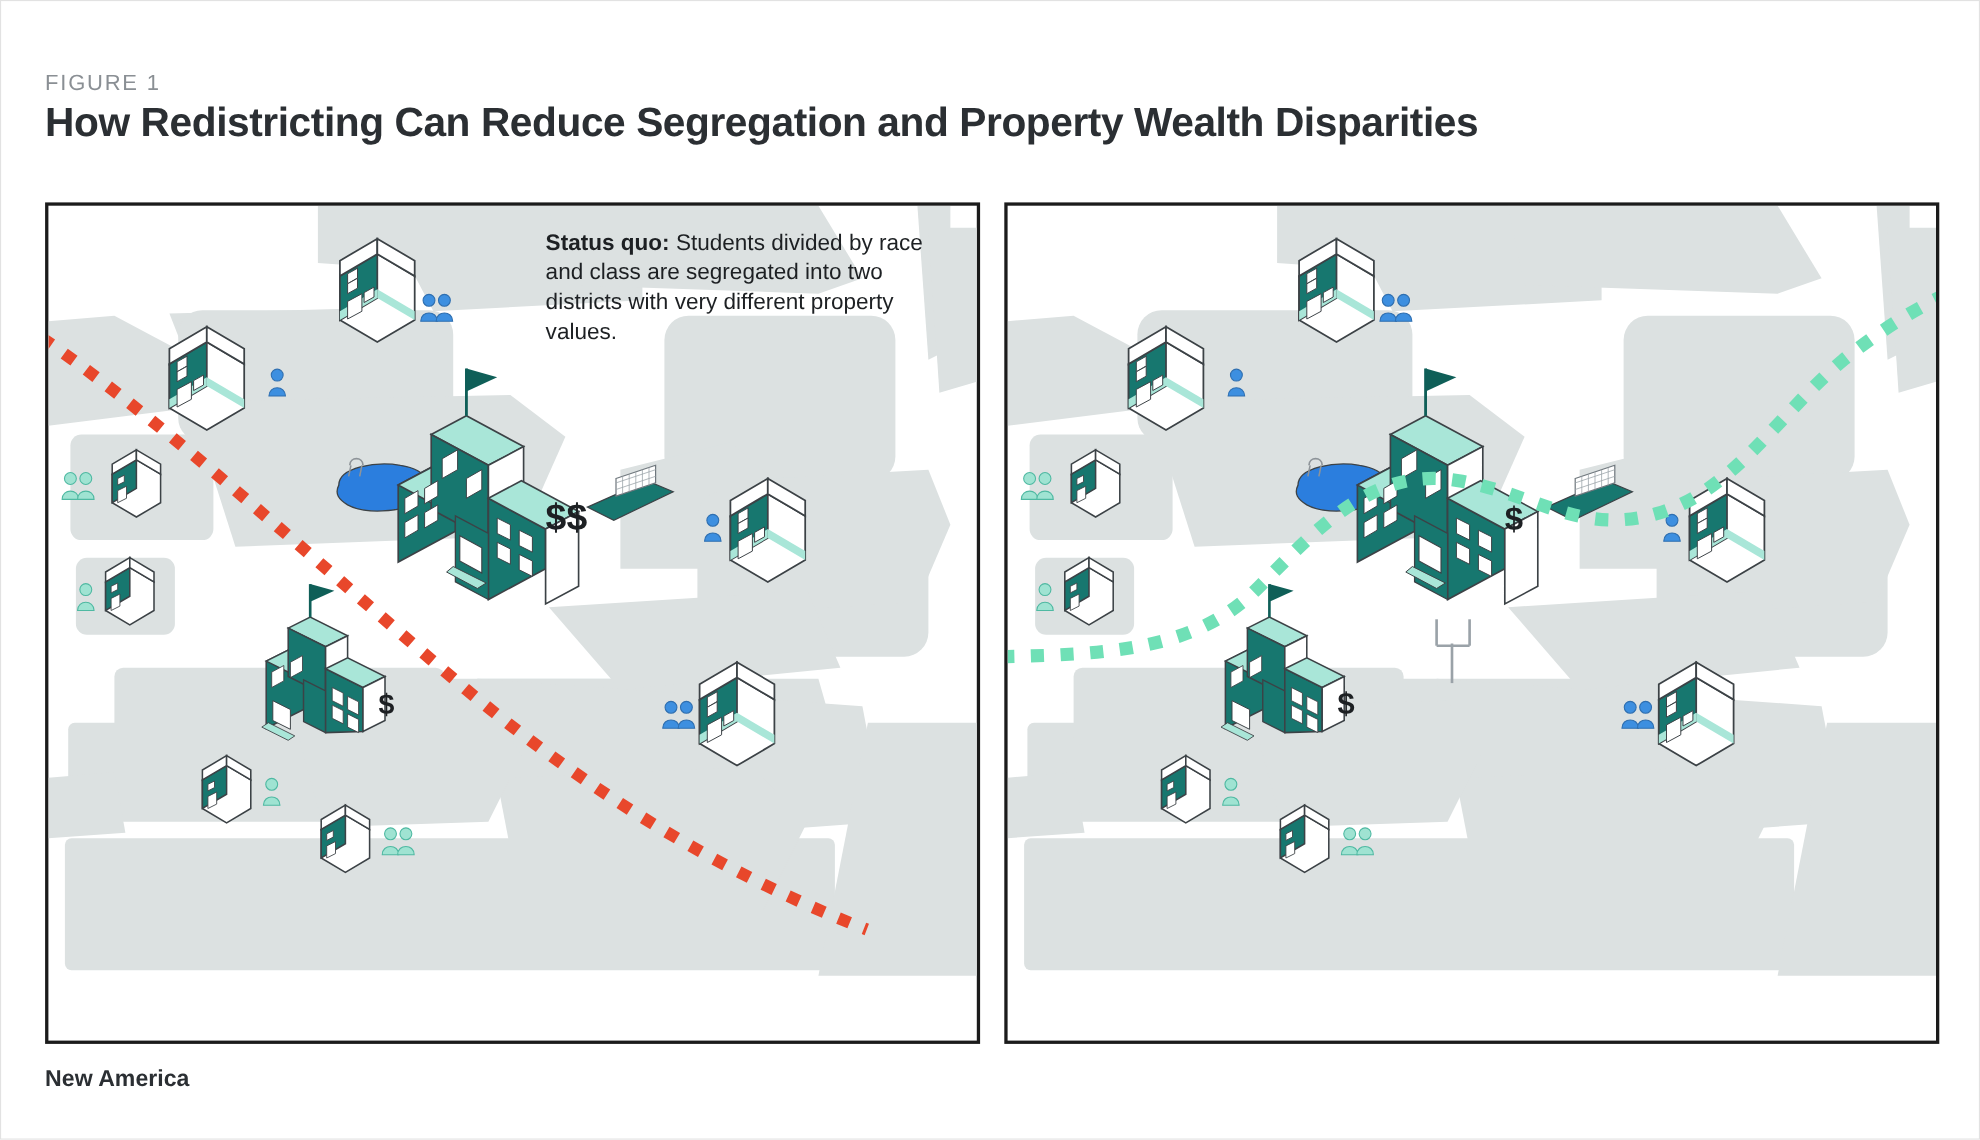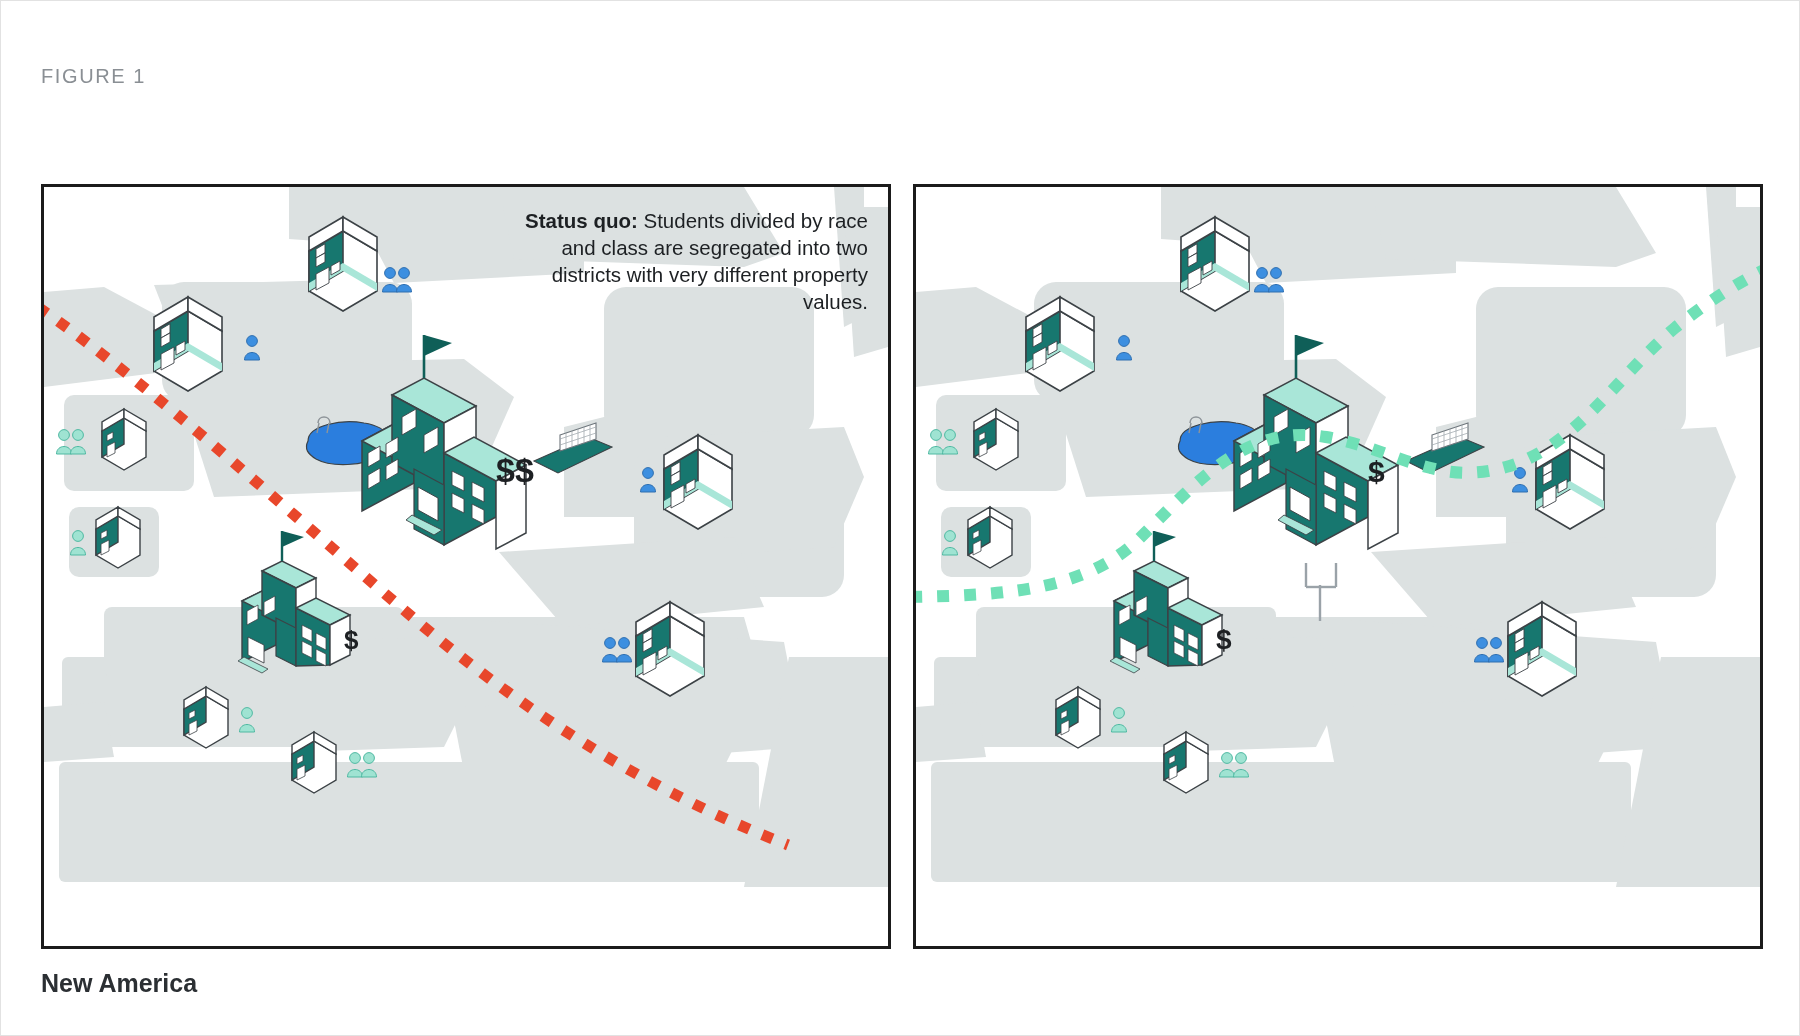--- a/index.html
+++ b/index.html
@@ -20,21 +20,21 @@
     font-size:20px;letter-spacing:1.6px;
     color:#8a8f94;font-weight:400;margin-top:28px;
   }
   .figure-title{
     position:absolute;left:40px;top:90px;
     font-size:37px;font-weight:bold;color:#2b2f33;
     letter-spacing:-0.4px;
   }
   .footer{
     position:absolute;left:40px;top:968px;
-    font-size:25px;font-weight:bold;color:#2b2f33;
+    font-size:21px;font-weight:bold;color:#2b2f33;
   }
   .panels{
     position:absolute;left:40px;top:183px;
     width:1722px;height:765px;
     display:flex;gap:22px;
   }
   .panel{
     position:relative;
     width:850px;height:765px;
     border:3px solid #1b1b1b;
@@ -45,28 +45,29 @@
   .panel svg{position:absolute;left:0;top:0;}
   .caption{
     position:absolute;
     right:20px;top:20px;
     width:372px;
     font-size:20.5px;line-height:1.32;
     color:#1d2023;
     text-align:left;
   }
   .caption .lead{font-weight:bold;}
-  .cap-left{ text-align:right; }
+  .cap-left{ text-align:left; }
 </style>
 </head>
 <body>
 
 <div class="page">
 
   <div class="figure-label">FIGURE 1</div>
+  <div class="figure-title">How Redistricting Can Reduce Segregation and Property Wealth Disparities</div>
 
   <div class="panels">
 
     <div class="panel">
       <svg width="844" height="759" viewBox="0 0 844 759">
         <defs>
           <g id="houseL">
             <polygon points="0,34 34,14 68,34 68,74 34,94 0,74" fill="#ffffff" stroke="#3c4246" stroke-width="1.6"></polygon>
             <polygon points="0,34 34,14 34,54 0,74" fill="#17776f" stroke="#3c4246" stroke-width="1.6"></polygon>
             <polygon points="0,34 34,14 34,0 0,20" fill="#ffffff" stroke="#3c4246" stroke-width="1.6"></polygon>

